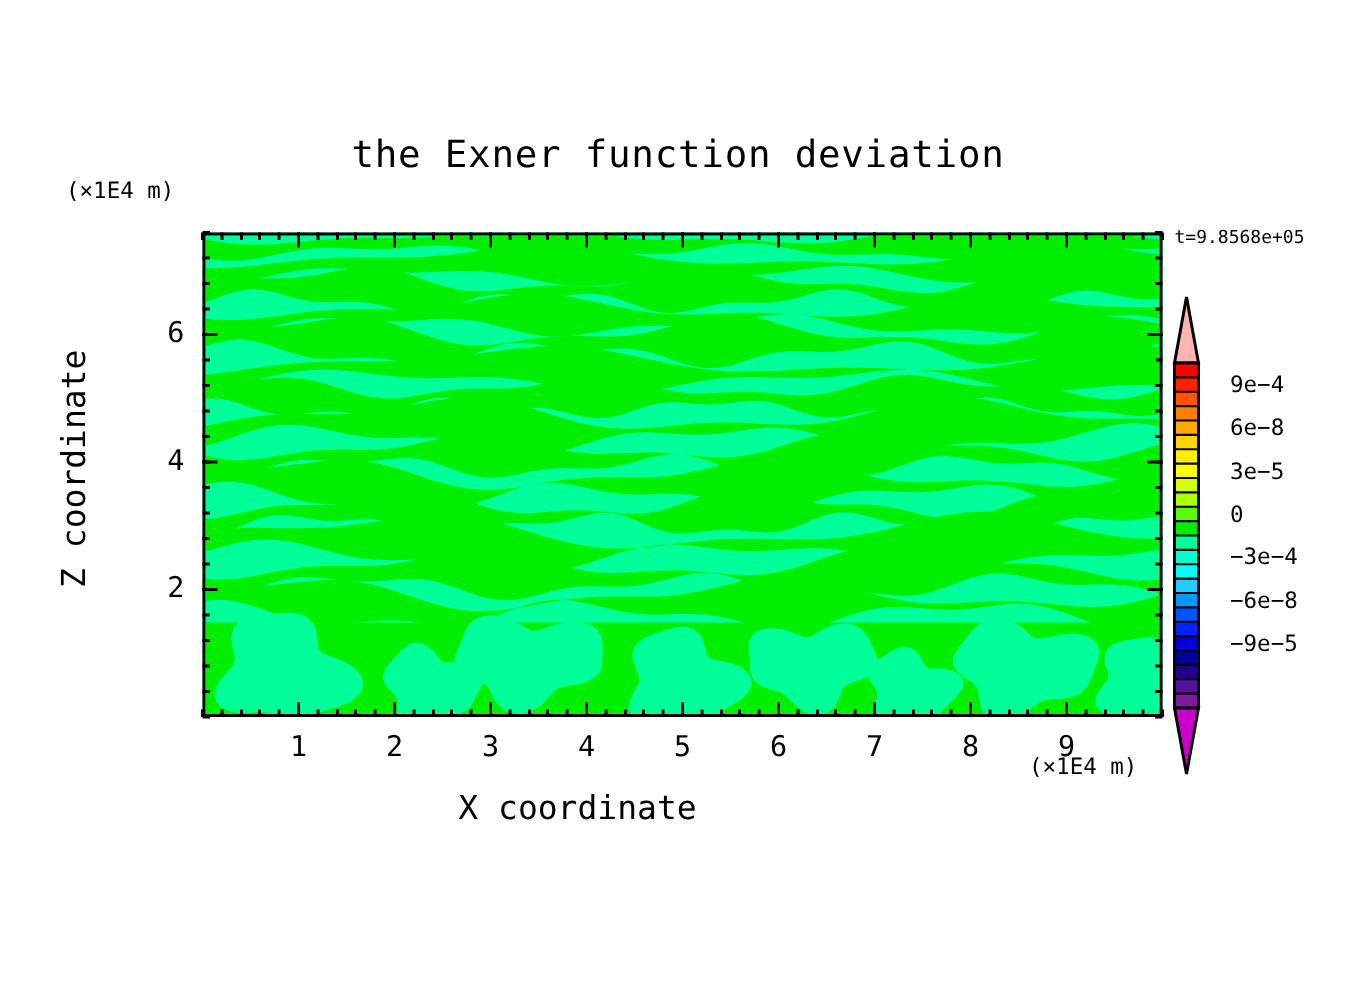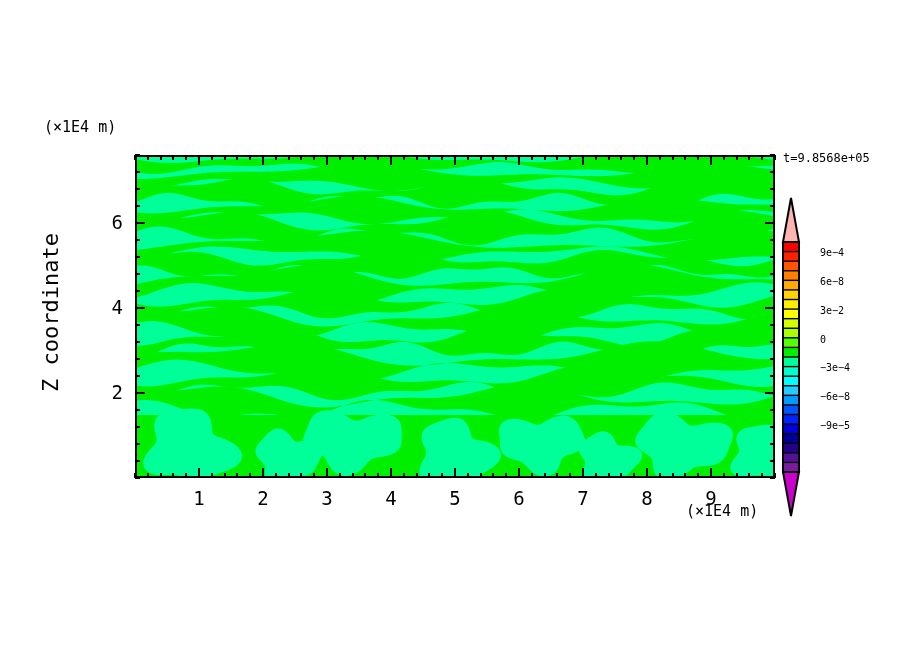--- a/index.html
+++ b/index.html
@@ -108,30 +108,31 @@
   }
   .ticklabel-x { text-align: center; width: 40px; }
   .ticklabel-y { text-align: right; width: 40px; }
 
   
   #colorbar { left: 775px; top: 196px; width: 40px; height: 322px; }
   #colorbar-svg { display: block; }
   .cb-label {
     position: absolute;
     left: 820px;
-    font-size: 10px;
+    font-size: 15px;
     color: #000;
     white-space: pre;
   }
 </style>
 </head>
 <body>
 
 <div id="root">
 
+  <div class="abs" id="chart-title">the Exner function deviation</div>
 
   <div class="abs" id="y-unit-label">(×1E4 m)</div>
 
   <div class="abs" id="timestamp">t=9.8568e+05</div>
 
   <div class="abs" id="plot-area">
     <svg id="contour-svg" width="636" height="319" viewBox="0 0 636 319">
         <rect x="0" y="0" width="636" height="319" fill="#00ff99"></rect>
         <path d="M 0.0 2.6 L 8.0 4.0 L 15.9 5.1 L 23.8 5.8 L 31.8 6.1 L 39.8 6.0 L 47.7 5.6 L 55.6 4.9 L 63.6 4.1 L 71.5 3.3 L 79.5 2.6 L 87.5 2.0 L 95.4 1.7 L 103.4 1.5 L 111.3 1.5 L 119.3 1.6 L 127.2 1.7 L 135.2 1.6 L 143.1 1.3 L 151.0 0.8 L 159.0 -0.0 L 167.0 -1.1 L 174.9 -2.3 L 182.8 -3.6 L 190.8 -4.9 L 198.8 -6.0 L 206.7 -6.8 L 214.7 -7.2 L 222.6 -7.1 L 230.5 -6.6 L 238.5 -5.7 L 246.5 -4.5 L 254.4 -3.1 L 262.3 -1.6 L 270.3 -0.2 L 278.3 1.1 L 286.2 2.0 L 294.2 2.7 L 302.1 3.0 L 310.1 3.1 L 318.0 2.9 L 325.9 2.7 L 333.9 2.5 L 341.8 2.5 L 349.8 2.5 L 357.8 2.8 L 365.7 3.2 L 373.7 3.8 L 381.6 4.4 L 389.6 4.9 L 397.5 5.2 L 405.4 5.2 L 413.4 4.8 L 421.3 4.1 L 429.3 3.0 L 437.3 1.6 L 445.2 -0.0 L 453.2 -1.7 L 461.1 -3.3 L 469.1 -4.6 L 477.0 -5.6 L 484.9 -6.3 L 492.9 -6.5 L 500.8 -6.3 L 508.8 -5.7 L 516.8 -4.9 L 524.7 -4.0 L 532.6 -3.1 L 540.6 -2.3 L 548.6 -1.6 L 556.5 -1.2 L 564.4 -1.0 L 572.4 -0.9 L 580.4 -1.0 L 588.3 -1.0 L 596.3 -0.9 L 604.2 -0.6 L 612.1 -0.1 L 620.1 0.6 L 628.1 1.6 L 636.0 2.8 L 636.0 8.7 L 628.1 9.0 L 620.1 9.3 L 612.1 9.4 L 604.2 9.2 L 596.3 8.6 L 588.3 7.9 L 580.4 7.1 L 572.4 6.5 L 564.4 6.3 L 556.5 6.7 L 548.6 7.8 L 540.6 9.3 L 532.6 11.2 L 524.7 13.0 L 516.8 14.5 L 508.8 15.5 L 500.8 15.9 L 492.9 15.7 L 484.9 15.0 L 477.0 14.1 L 469.1 13.3 L 461.1 12.7 L 453.2 12.4 L 445.2 12.5 L 437.3 12.7 L 429.3 12.9 L 421.3 12.9 L 413.4 12.5 L 405.4 11.6 L 397.5 10.3 L 389.6 8.7 L 381.6 7.1 L 373.7 5.9 L 365.7 5.1 L 357.8 5.1 L 349.8 5.7 L 341.8 6.9 L 333.9 8.3 L 325.9 9.9 L 318.0 11.1 L 310.1 12.0 L 302.1 12.4 L 294.2 12.5 L 286.2 12.3 L 278.3 12.1 L 270.3 12.1 L 262.3 12.5 L 254.4 13.2 L 246.5 14.1 L 238.5 15.1 L 230.5 15.9 L 222.6 16.2 L 214.7 15.9 L 206.7 14.9 L 198.8 13.5 L 190.8 11.7 L 182.8 9.8 L 174.9 8.2 L 167.0 7.2 L 159.0 6.7 L 151.0 6.7 L 143.1 7.2 L 135.2 7.9 L 127.2 8.6 L 119.3 9.1 L 111.3 9.2 L 103.4 9.0 L 95.4 8.6 L 87.5 8.3 L 79.5 8.3 L 71.5 8.7 L 63.6 9.6 L 55.6 11.0 L 47.7 12.7 L 39.8 14.3 L 31.8 15.8 L 23.8 16.7 L 15.9 16.9 L 8.0 16.4 L 0.0 15.4 Z" fill="#00ee00"></path>
         <path d="M 0.0 21.9 L 8.0 21.9 L 15.9 21.5 L 23.8 20.9 L 31.8 20.1 L 39.8 19.2 L 47.7 18.2 L 55.6 17.3 L 63.6 16.5 L 71.5 15.8 L 79.5 15.3 L 87.5 14.9 L 95.4 14.8 L 103.4 14.7 L 111.3 14.7 L 119.3 14.8 L 127.2 14.7 L 135.2 14.6 L 143.1 14.3 L 151.0 13.8 L 159.0 13.1 L 167.0 12.3 L 174.9 11.3 L 182.8 10.1 L 190.8 9.0 L 198.8 7.9 L 206.7 6.9 L 214.7 6.2 L 222.6 5.7 L 230.5 5.6 L 238.5 5.8 L 246.5 6.3 L 254.4 7.2 L 262.3 8.4 L 270.3 9.7 L 278.3 11.2 L 286.2 12.7 L 294.2 14.2 L 302.1 15.6 L 310.1 16.7 L 318.0 17.6 L 325.9 18.3 L 333.9 18.7 L 341.8 18.8 L 349.8 18.7 L 357.8 18.5 L 365.7 18.1 L 373.7 17.8 L 381.6 17.5 L 389.6 17.3 L 397.5 17.3 L 405.4 17.4 L 413.4 17.6 L 421.3 17.9 L 429.3 18.3 L 437.3 18.7 L 445.2 19.1 L 453.2 19.3 L 461.1 19.3 L 469.1 19.0 L 477.0 18.5 L 484.9 17.7 L 492.9 16.7 L 500.8 15.4 L 508.8 13.9 L 516.8 12.4 L 524.7 10.8 L 532.6 9.3 L 540.6 8.0 L 548.6 7.0 L 556.5 6.2 L 564.4 5.8 L 572.4 5.8 L 580.4 6.0 L 588.3 6.6 L 596.3 7.4 L 604.2 8.4 L 612.1 9.4 L 620.1 10.5 L 628.1 11.5 L 636.0 12.4 L 636.0 26.5 L 628.1 28.2 L 620.1 29.5 L 612.1 30.6 L 604.2 31.1 L 596.3 31.3 L 588.3 31.1 L 580.4 30.6 L 572.4 30.1 L 564.4 29.7 L 556.5 29.4 L 548.6 29.4 L 540.6 29.7 L 532.6 30.1 L 524.7 30.7 L 516.8 31.1 L 508.8 31.4 L 500.8 31.3 L 492.9 30.8 L 484.9 29.8 L 477.0 28.5 L 469.1 26.8 L 461.1 25.1 L 453.2 23.4 L 445.2 21.9 L 437.3 20.9 L 429.3 20.4 L 421.3 20.3 L 413.4 20.8 L 405.4 21.7 L 397.5 22.8 L 389.6 23.9 L 381.6 25.0 L 373.7 25.8 L 365.7 26.4 L 357.8 26.6 L 349.8 26.6 L 341.8 26.5 L 333.9 26.3 L 325.9 26.3 L 318.0 26.6 L 310.1 27.1 L 302.1 28.0 L 294.2 29.2 L 286.2 30.5 L 278.3 31.8 L 270.3 33.0 L 262.3 33.7 L 254.4 34.1 L 246.5 33.8 L 238.5 33.1 L 230.5 31.8 L 222.6 30.3 L 214.7 28.6 L 206.7 27.0 L 198.8 25.6 L 190.8 24.5 L 182.8 23.9 L 174.9 23.6 L 167.0 23.7 L 159.0 24.0 L 151.0 24.4 L 143.1 24.7 L 135.2 24.8 L 127.2 24.6 L 119.3 24.3 L 111.3 23.7 L 103.4 23.0 L 95.4 22.3 L 87.5 21.9 L 79.5 21.9 L 71.5 22.2 L 63.6 23.1 L 55.6 24.4 L 47.7 26.0 L 39.8 27.8 L 31.8 29.5 L 23.8 31.1 L 15.9 32.3 L 8.0 33.1 L 0.0 33.3 Z" fill="#00ee00"></path>
@@ -333,20 +334,21 @@
       <div class="abs tick tick-y" style="top: 392px; left: 765px; width: 10px;"></div>
       <div class="ticklabel ticklabel-y" style="left: 83px; top: 381px;">2</div>
       <div class="abs tick tick-y" style="top: 307px; left: 135px; width: 10px;"></div>
       <div class="abs tick tick-y" style="top: 307px; left: 765px; width: 10px;"></div>
       <div class="ticklabel ticklabel-y" style="left: 83px; top: 296px;">4</div>
       <div class="abs tick tick-y" style="top: 222px; left: 135px; width: 10px;"></div>
       <div class="abs tick tick-y" style="top: 222px; left: 765px; width: 10px;"></div>
       <div class="ticklabel ticklabel-y" style="left: 83px; top: 211px;">6</div>
     </div>
 
+  <div class="abs" id="x-axis-title">X coordinate</div>
   <div class="abs" id="y-axis-title">Z coordinate</div>
 
   <div class="abs" id="x-unit-label">(×1E4 m)</div>
 
   <div class="abs" id="colorbar">
     <svg id="colorbar-svg" width="40" height="322" viewBox="0 0 40 322">
         <path d="M 16 2 L 24 46 L 8 46 Z" fill="#ffb3b3" stroke="#000" stroke-width="2" stroke-linejoin="miter"></path>
         <rect x="8" y="46" width="16" height="10.183333333333334" fill="#ff0000"></rect>
         <rect x="8" y="55.583333333333336" width="16" height="10.183333333333334" fill="#ff2200"></rect>
         <rect x="8" y="65.16666666666667" width="16" height="10.183333333333334" fill="#ff5500"></rect>
@@ -394,20 +396,20 @@
         <line x1="8" x2="24" y1="237.66666666666669" y2="237.66666666666669" stroke="#000" stroke-width="1.4"></line>
         <line x1="8" x2="24" y1="247.25" y2="247.25" stroke="#000" stroke-width="1.4"></line>
         <line x1="8" x2="24" y1="256.83333333333337" y2="256.83333333333337" stroke="#000" stroke-width="1.4"></line>
         <line x1="8" x2="24" y1="266.4166666666667" y2="266.4166666666667" stroke="#000" stroke-width="1.4"></line>
         <path d="M 8 276 L 24 276 L 16 320 Z" fill="#cc00cc" stroke="#000" stroke-width="2" stroke-linejoin="miter"></path>
       </svg>
   </div>
   <div id="colorbar-label-layer">
       <div class="cb-label" style="top: 247.375px;">9e−4</div>
       <div class="cb-label" style="top: 276.125px;">6e−8</div>
-      <div class="cb-label" style="top: 304.875px;">3e−2</div>
+      <div class="cb-label" style="top: 304.875px;">3e−5</div>
       <div class="cb-label" style="top: 333.625px;">0</div>
       <div class="cb-label" style="top: 362.375px;">−3e−4</div>
       <div class="cb-label" style="top: 391.125px;">−6e−8</div>
       <div class="cb-label" style="top: 419.875px;">−9e−5</div>
     </div>
 
 </div>
 
 </body></html>

